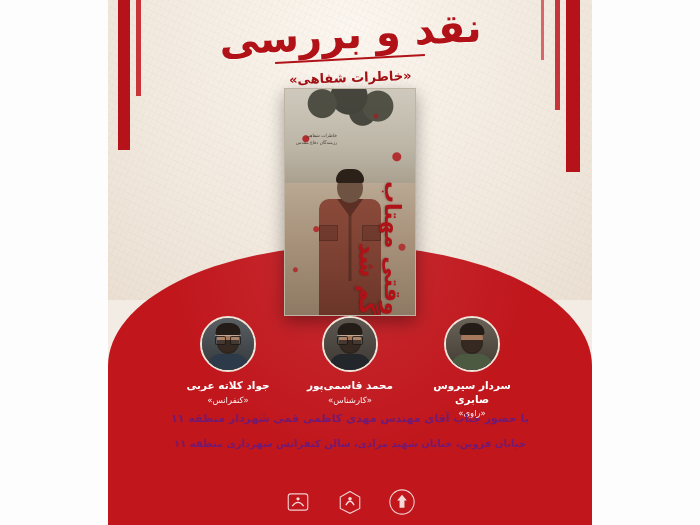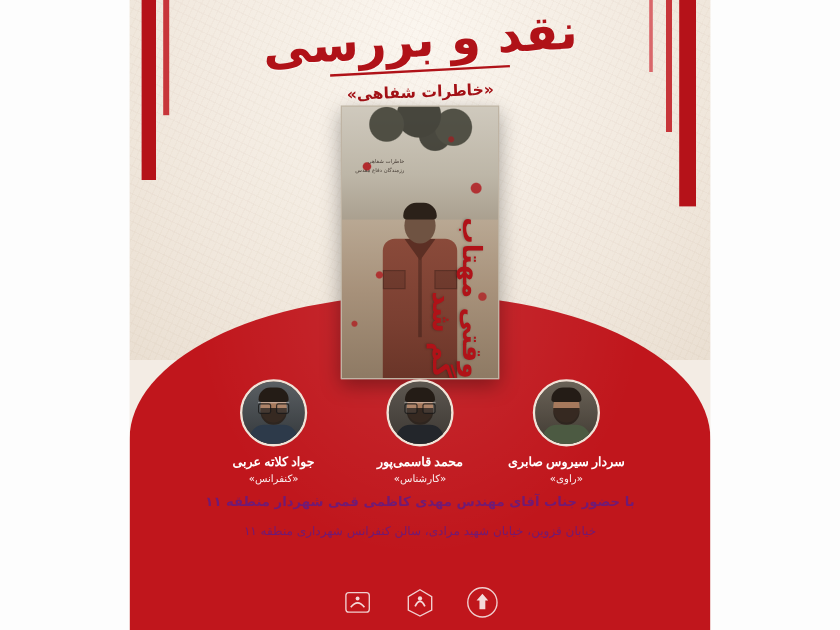--- a/index.html
+++ b/index.html
@@ -364,21 +364,20 @@
     background: rgba(255,255,255,0.08);
   }
   .av-glasses:before { left: 0; }
   .av-glasses:after { right: 0; }
 
   .sp-name {
     margin-top: 7px;
     font-size: 10.5px;
     font-weight: bold;
     line-height: 1.3;
-    font-family: Liberation Serif, serif;
   }
   .sp-role {
     margin-top: 2px;
     font-size: 8.5px;
     opacity: 0.92;
   }
 
   
   .info {
     position: absolute;
@@ -388,21 +387,21 @@
     text-align: center;
     color: #701a75;
     z-index: 8;
   }
   .info-line {
     font-size: 11px;
     font-weight: bold;
     margin: 0 0 13px 0;
     letter-spacing: 0.2px;
   }
-  .info-line.small { font-size: 10px; font-weight: normal; }
+  .info-line.small { font-size: 10px; font-weight: bold; }
 
   
   .footer-logos {
     position: absolute;
     left: 0;
     right: 0;
     bottom: 10px;
     display: flex;
     flex-direction: row;
     justify-content: center;

